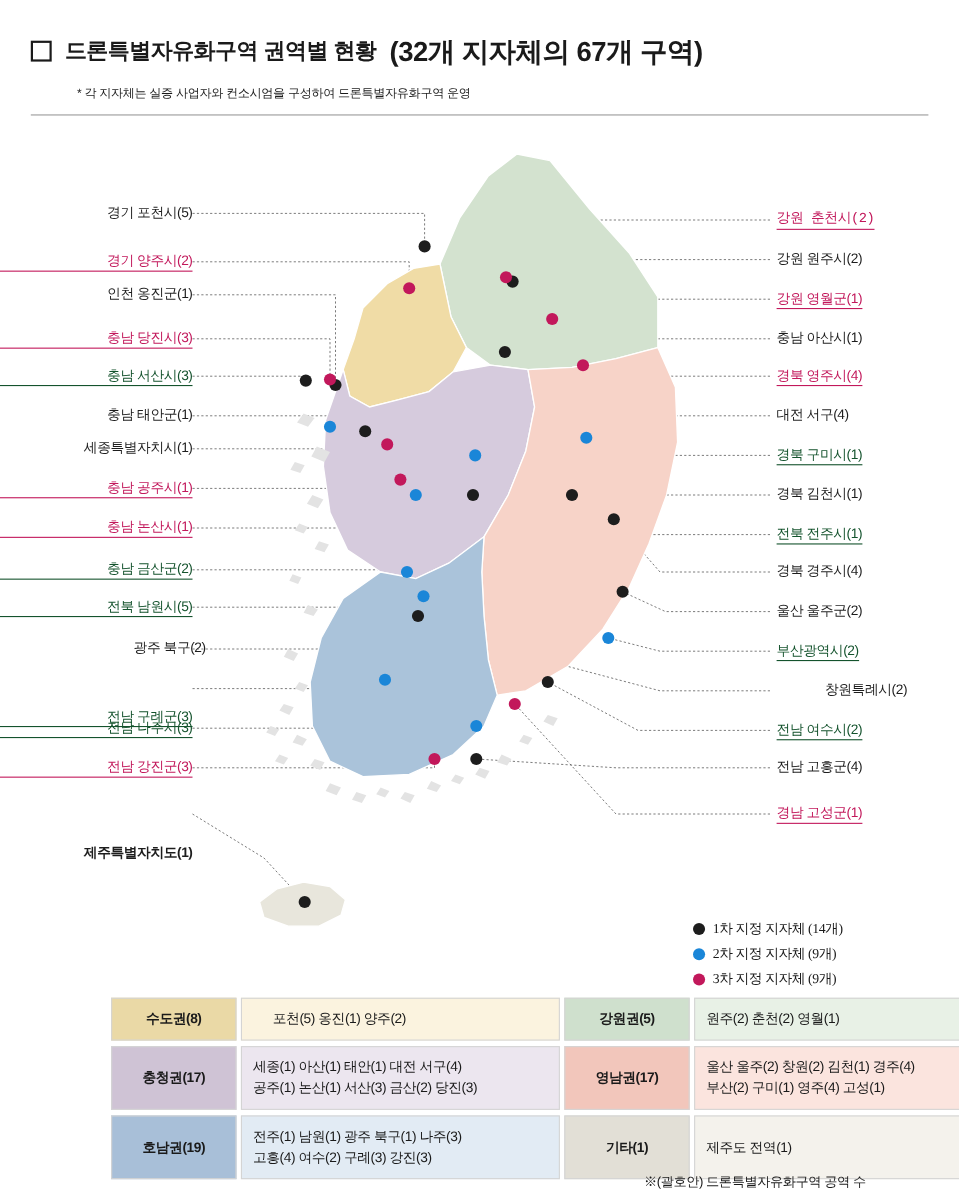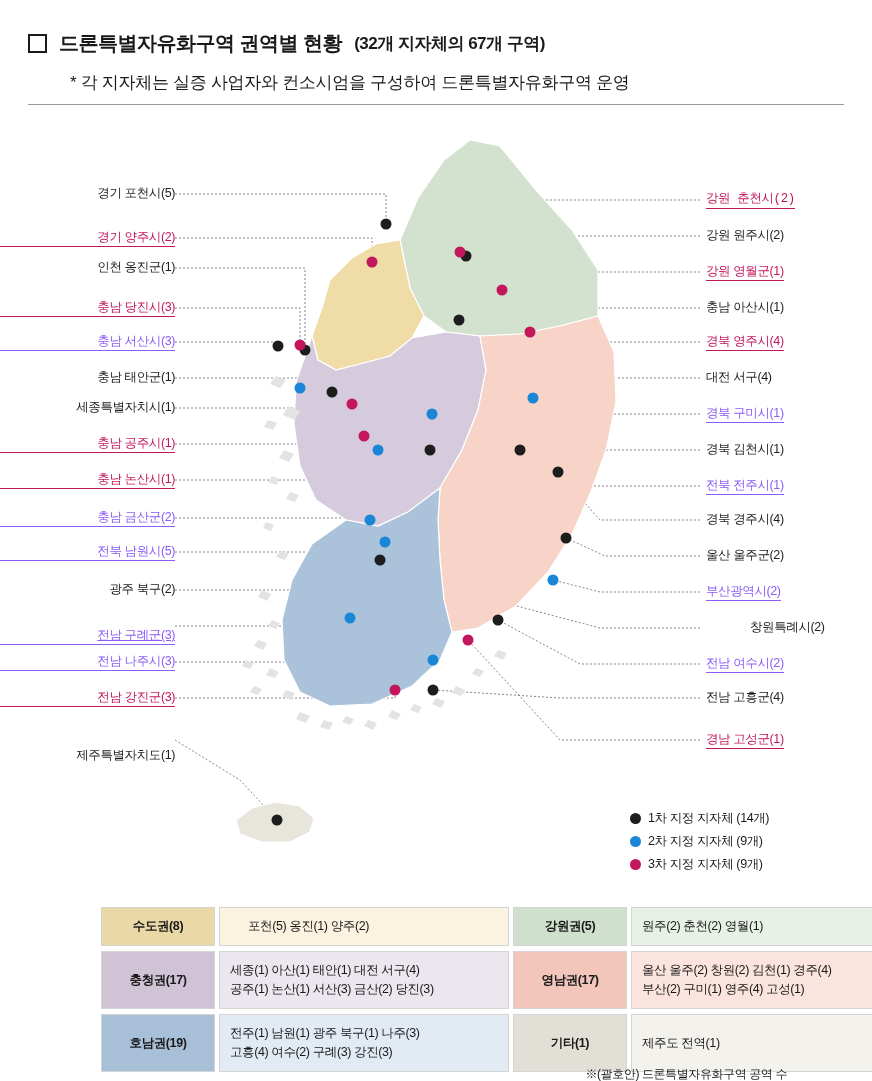--- a/index.html
+++ b/index.html
@@ -34,29 +34,29 @@
     border: 2px solid #1a1a1a;
     flex: 0 0 auto;
   }
   .title-main {
     font-size: 20px;
     font-weight: bold;
     letter-spacing: -0.5px;
     white-space: nowrap;
   }
   .title-sub {
-    font-size: 17px;
+    font-size: 25px;
     font-weight: bold;
     letter-spacing: -0.5px;
     white-space: nowrap;
   }
   .subtitle-row {
     margin-top: 14px;
     padding-left: 42px;
-    font-size: 17px;
+    font-size: 11px;
     letter-spacing: -0.3px;
     white-space: nowrap;
   }
   .hr-line {
     position: absolute;
     top: 104px;
     left: 28px;
     width: 816px;
     height: 1px;
     background: #9a9a9a;
@@ -83,31 +83,32 @@
     white-space: nowrap;
     line-height: 15px;
   }
   .lbl.left { text-align: right; }
   .lbl.right { text-align: left; }
   .lbl.u {
     border-bottom: 1px solid currentColor;
     padding-bottom: 1px;
   }
   .c-black { color: #1d1d1d; }
-  .c-blue  { color: #8b5cf6; }
+  .c-blue  { color: #14532d; }
   .c-pink  { color: #c2185b; }
 
   
   .legend {
     position: absolute;
     left: 630px;
-    top: 687px;
+    top: 713px;
     width: 158px;
     font-size: 12.5px;
     letter-spacing: -0.4px;
+    font-family: Liberation Serif, serif;
   }
   .legend-item {
     display: flex;
     align-items: center;
     gap: 7px;
     height: 23px;
   }
   .legend-dot {
     width: 11px;
     height: 11px;
@@ -306,25 +307,25 @@
   <div class="lbl left c-pink u" style="left:0;width:175px;top:110px;">경기 양주시(2)</div>
   <div class="lbl left c-black" style="left:0;width:175px;top:140px;">인천 옹진군(1)</div>
   <div class="lbl left c-pink u" style="left:0;width:175px;top:180px;">충남 당진시(3)</div>
   <div class="lbl left c-blue u" style="left:0;width:175px;top:214px;">충남 서산시(3)</div>
   <div class="lbl left c-black" style="left:0;width:175px;top:250px;">충남 태안군(1)</div>
   <div class="lbl left c-black" style="left:0;width:175px;top:280px;">세종특별자치시(1)</div>
   <div class="lbl left c-pink u" style="left:0;width:175px;top:316px;">충남 공주시(1)</div>
   <div class="lbl left c-pink u" style="left:0;width:175px;top:352px;">충남 논산시(1)</div>
   <div class="lbl left c-blue u" style="left:0;width:175px;top:390px;">충남 금산군(2)</div>
   <div class="lbl left c-blue u" style="left:0;width:175px;top:424px;">전북 남원시(5)</div>
-  <div class="lbl left c-black" style="left:0;width:175px;top:462px;">광주 북구(2)</div>
-  <div class="lbl left c-blue u" style="left:0;width:175px;top:508px;text-decoration:underline;">전남 구례군(3)</div>
+  <div class="lbl left c-black" style="left:12px;width:175px;top:462px;">광주 북구(2)</div>
+  <div class="lbl left c-blue u" style="left:0;width:175px;top:524px;">전남 구례군(3)</div>
   <div class="lbl left c-blue u" style="left:0;width:175px;top:534px;">전남 나주시(3)</div>
   <div class="lbl left c-pink u" style="left:0;width:175px;top:570px;">전남 강진군(3)</div>
-  <div class="lbl left c-black" style="left:0;width:175px;top:628px;">제주특별자치도(1)</div>
+  <div class="lbl left c-black" style="left:0;width:175px;top:648px;font-weight:bold;">제주특별자치도(1)</div>
 
   <div class="lbl right c-pink u" style="left:706px;top:72px;font-family:Liberation Mono, monospace;">강원 춘천시(2)</div>
   <div class="lbl right c-black" style="left:706px;top:108px;">강원 원주시(2)</div>
   <div class="lbl right c-pink u" style="left:706px;top:144px;">강원 영월군(1)</div>
   <div class="lbl right c-black" style="left:706px;top:180px;">충남 아산시(1)</div>
   <div class="lbl right c-pink u" style="left:706px;top:214px;">경북 영주시(4)</div>
   <div class="lbl right c-black" style="left:706px;top:250px;">대전 서구(4)</div>
   <div class="lbl right c-blue u" style="left:706px;top:286px;">경북 구미시(1)</div>
   <div class="lbl right c-black" style="left:706px;top:322px;">경북 김천시(1)</div>
   <div class="lbl right c-blue u" style="left:706px;top:358px;">전북 전주시(1)</div>

